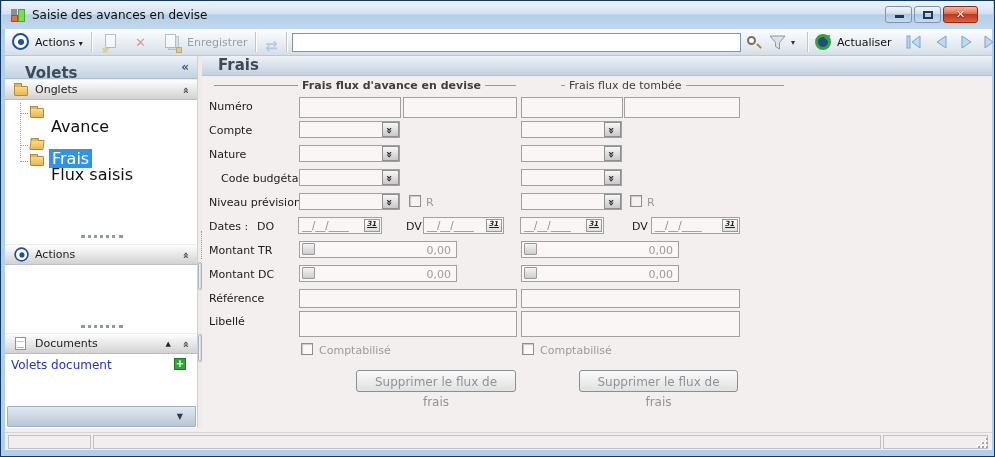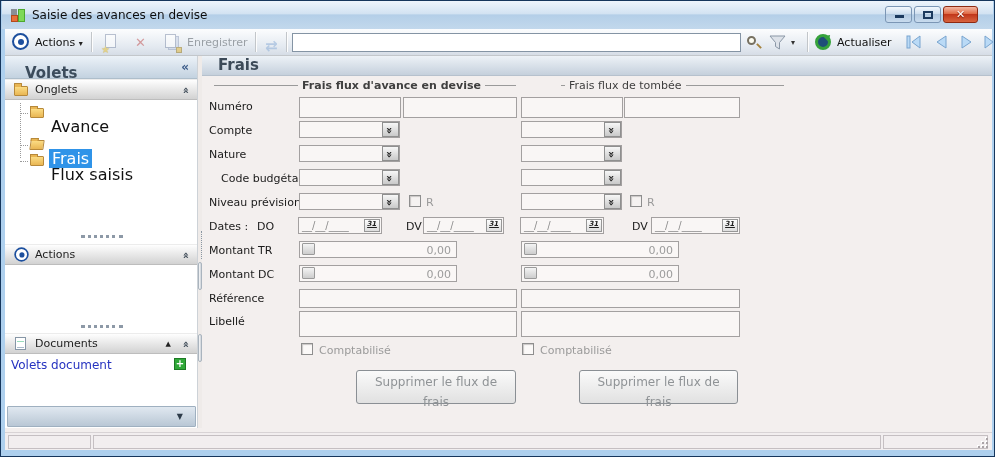--- a/index.html
+++ b/index.html
@@ -93,21 +93,21 @@
   .datefld{position:absolute;height:17px;border:1px solid #a3a0a0;background:#f9f6f5;}
   .datefld .mask{position:absolute;left:3px;top:2px;font-size:10px;color:#8a8a8a;letter-spacing:0;}
   .cal{position:absolute;right:1px;top:1px;width:16px;height:13px;background:linear-gradient(#fdfdfd,#dedede);border:1px solid #979797;cursor:pointer;}
   .cal .cal-top{height:3px;background:#e25b35;}
   .cal .cal-num{font-size:7px;font-weight:bold;color:#1f1f1f;text-align:center;line-height:8px;text-decoration:underline;}
   .moneyfld{position:absolute;height:17px;border:1px solid #a3a0a0;background:#faf7f6;}
   .mbtn{position:absolute;left:2px;top:1px;width:13px;height:12px;background:linear-gradient(#f4f4f4,#cdcdcd);border:1px solid #9a9a9a;border-radius:1px;cursor:pointer;}
   .mval{position:absolute;right:5px;top:2px;font-size:11px;color:#9c9c9c;}
   .cb{position:absolute;width:12px;height:12px;background:#f5f2f1;border:1px solid #8e8e8e;box-shadow:inset 1px 1px 1px #c9c6c5;cursor:pointer;}
   .cb-label{position:absolute;font-size:11px;color:#9b9b9b;white-space:nowrap;}
-  .del-btn{position:absolute;height:34px;border:1px solid #8a8f94;border-radius:3px;background:linear-gradient(#fafafa,#e1e1e1);
+  .del-btn{position:absolute;height:22px;border:1px solid #8a8f94;border-radius:3px;background:linear-gradient(#fafafa,#e1e1e1);
     font-size:12px;color:#8f9396;text-align:center;line-height:20px;cursor:pointer;font-family:inherit;}
   
   .statusbar{position:absolute;left:0;top:403px;width:987px;height:18px;background:#f2eeef;border-top:1px solid #d8d3d5;}
   .st-cell{position:absolute;top:2px;height:14px;border:1px solid #c5bfc2;}
   .grip{position:absolute;right:4px;top:5px;width:10px;height:10px;}
   .grip i{position:absolute;width:2px;height:2px;background:#aaa4a7;box-shadow:-1px -1px 0 #fff;}
 </style>
 </head>
 <body>
 

